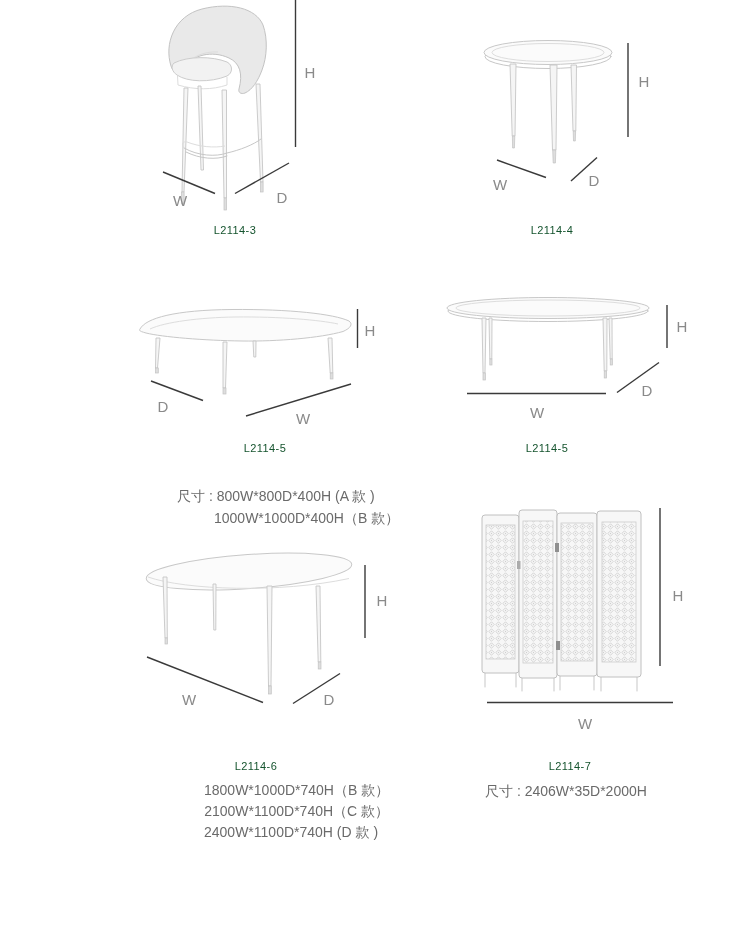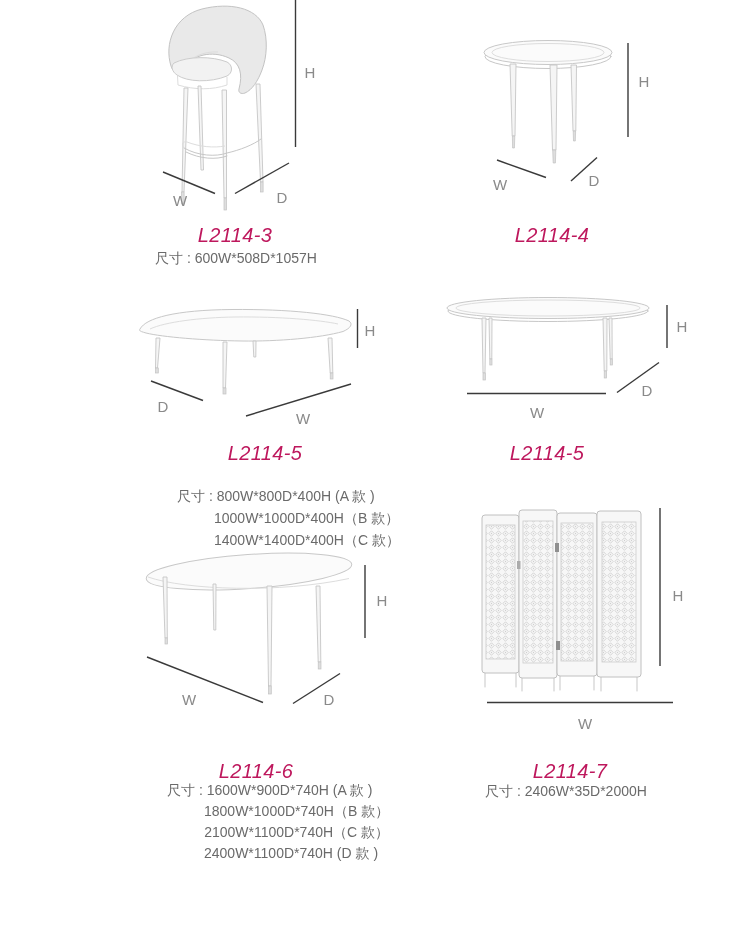--- a/index.html
+++ b/index.html
@@ -18,21 +18,21 @@
   .leg{fill:#f5f5f5;stroke:#c6c6c6;stroke-width:0.9;}
   .foot{fill:#dedede;stroke:#c2c2c2;stroke-width:0.7;}
   .panel{fill:#f7f7f7;stroke:#c0c0c0;stroke-width:1;}
   .lattice{stroke:#cccccc;stroke-width:0.8;}
   
   .dim{stroke:#3a3a3a;stroke-width:1.4;fill:none;}
   .dimtxt{fill:#8a8a8a;font-size:15px;font-family:"Liberation Sans",sans-serif;}
   
   .model-title{
     position:absolute;transform:translateX(-50%);
-    font-size:20px;color:#be185d;letter-spacing:0.4px;white-space:nowrap;font-style:italic;
+    font-size:11px;color:#14532d;letter-spacing:0.4px;white-space:nowrap;
   }
   .spec{position:absolute;font-size:14px;color:#6a6a6a;line-height:22px;white-space:nowrap;}
   .spec .line{height:22px;}
   .spec .line.cont{padding-left:37px;}
   .prefix{white-space:pre;}
 </style>
 </head>
 <body>
 
 <div id="page">
@@ -203,34 +203,29 @@
     </svg>
   </div>
 
   <div class="model-title" style="left:235px;top:224px;">L2114-3</div>
   <div class="model-title" style="left:552px;top:224px;">L2114-4</div>
   <div class="model-title" style="left:265px;top:442px;">L2114-5</div>
   <div class="model-title" style="left:547px;top:442px;">L2114-5</div>
   <div class="model-title" style="left:256px;top:760px;">L2114-6</div>
   <div class="model-title" style="left:570px;top:760px;">L2114-7</div>
 
-  <div class="spec" style="left:155px;top:247px;">
-    <div class="line"><span class="prefix">尺寸 : </span><span>600W*508D*1057H</span></div>
-  </div>
 
 
   <div class="spec" style="left:177px;top:461px;line-height:23px;margin-top:24px;">
     <div class="line"><span class="prefix">尺寸 : </span><span>800W*800D*400H (A 款 )</span></div>
     <div class="line cont"><span>1000W*1000D*400H（B 款）</span></div>
-    <div class="line cont"><span>1400W*1400D*400H（C 款）</span></div>
   </div>
 
 
   <div class="spec" style="left:167px;top:780px;line-height:21px;">
-    <div class="line" style="height:21px;"><span class="prefix">尺寸 : </span><span>1600W*900D*740H (A 款 )</span></div>
     <div class="line cont" style="height:21px;"><span>1800W*1000D*740H（B 款）</span></div>
     <div class="line cont" style="height:21px;text-align:center;"><span>2100W*1100D*740H（C 款）</span></div>
     <div class="line cont" style="height:21px;"><span>2400W*1100D*740H (D 款 )</span></div>
   </div>
 
   <div class="spec" style="left:485px;top:780px;">
     <div class="line"><span class="prefix">尺寸 : </span><span>2406W*35D*2000H</span></div>
   </div>
 
 </div>

